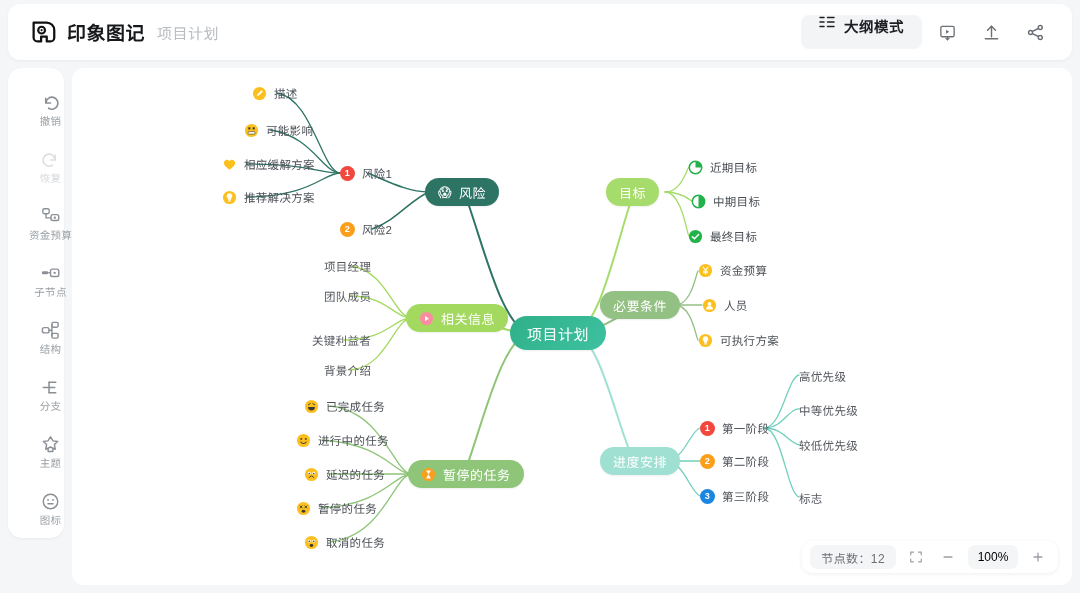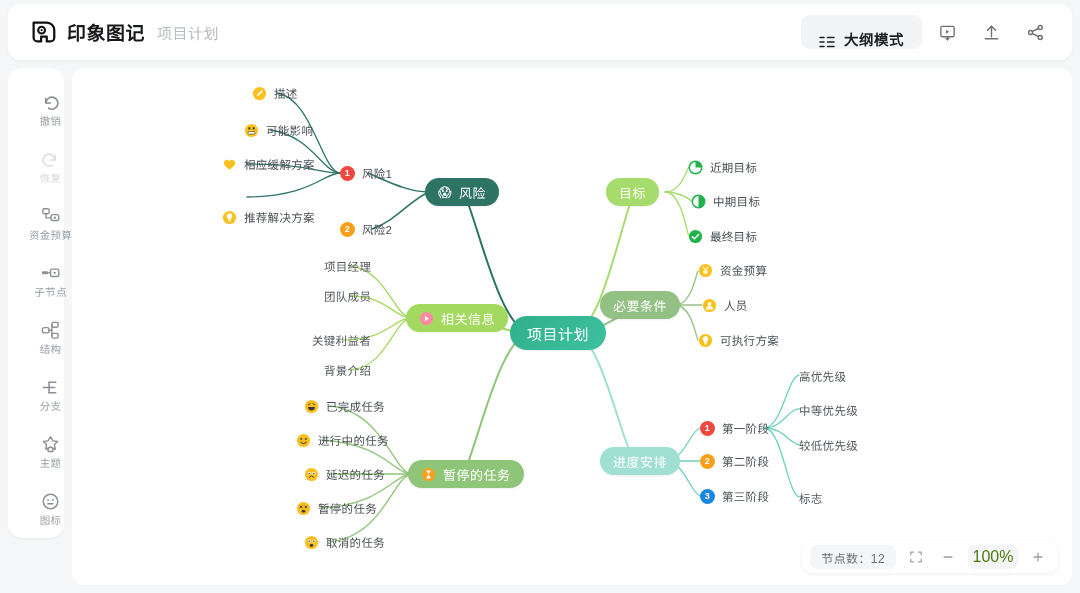--- a/index.html
+++ b/index.html
@@ -22,21 +22,21 @@
     padding: 0 18px 0 20px;
     box-shadow: 0 1px 3px rgba(0,0,0,0.05);
   }
   .brand { display: flex; align-items: center; gap: 9px; font-family: Liberation Mono, monospace; }
   .brand-logo { width: 30px; height: 30px; display: block; }
   .brand-name { font-size: 19px; font-weight: bold; color: #17181a; letter-spacing: 0.5px; }
   .doc-title { font-size: 15px; color: #b9bdc2; margin-left: 12px; letter-spacing: 0.5px; }
 
   .top-right { margin-left: auto; display: flex; align-items: center; gap: 6px; }
   .mode-btn {
-    display: flex; align-items: flex-end; gap: 9px;
+    display: flex; align-items: flex-start; gap: 9px;
     background: #f3f4f6; border: none; border-radius: 8px;
     height: 34px; padding: 0 18px;
     font-size: 14.5px; font-weight: bold; color: #1d1f22;
     font-family: inherit; cursor: pointer; letter-spacing: .5px;
   }
   .icon-btn {
     width: 38px; height: 34px; border: none; background: transparent;
     border-radius: 8px; cursor: pointer;
     display: flex; align-items: center; justify-content: center;
   }
@@ -108,21 +108,21 @@
     font-size: 12px; color: #6b7076; letter-spacing: .4px;
   }
   .zbtn {
     width: 24px; height: 24px; border: none; background: transparent;
     border-radius: 6px; cursor: pointer; color: #9aa0a6;
     display: flex; align-items: center; justify-content: center;
   }
   .zval {
     background: #f4f5f6; border-radius: 7px; height: 24px; min-width: 50px;
     display: flex; align-items: center; justify-content: center;
-    font-size: 16px; color: #4d7c0f; cursor: pointer;
+    font-size: 12px; color: #000000; cursor: pointer;
   }
 </style>
 </head>
 <body>
 
 <div id="app">
 
   <div class="topbar">
     <div class="brand">
       <svg class="brand-logo" viewBox="0 0 32 32">
@@ -366,21 +366,21 @@
       <span>可能影响</span>
     </div>
 
     <div class="node leaf" style="left:150px; top:88px;">
       <svg class="dot-ico" viewBox="0 0 16 16">
         <path d="M8 13.5C4.5 10.8 2 9 2 6.4 2 4.5 3.5 3 5.3 3 6.5 3 7.5 3.7 8 4.6 8.5 3.7 9.5 3 10.7 3 12.5 3 14 4.5 14 6.4c0 2.6-2.5 4.4-6 7.1z" fill="#fcc01e"></path>
       </svg>
       <span>相应缓解方案</span>
     </div>
 
-    <div class="node leaf" style="left:150px; top:121px;margin-top:20px;">
+    <div class="node leaf" style="left:150px; top:121px;">
       <svg class="dot-ico" viewBox="0 0 16 16">
         <circle cx="8" cy="8" r="7" fill="#fcc01e"></circle>
         <path d="M8 3.4a3 3 0 0 0-1.7 5.5v1.4h3.4V8.9A3 3 0 0 0 8 3.4z" fill="#fff"></path>
         <rect x="6.6" y="11" width="2.8" height="1.3" rx=".6" fill="#fff"></rect>
       </svg>
       <span>推荐解决方案</span>
     </div>
 
     <div class="node pill" style="left:334px; top:236px; background:#a3d95f;">
       <svg class="dot-ico" viewBox="0 0 16 16">

